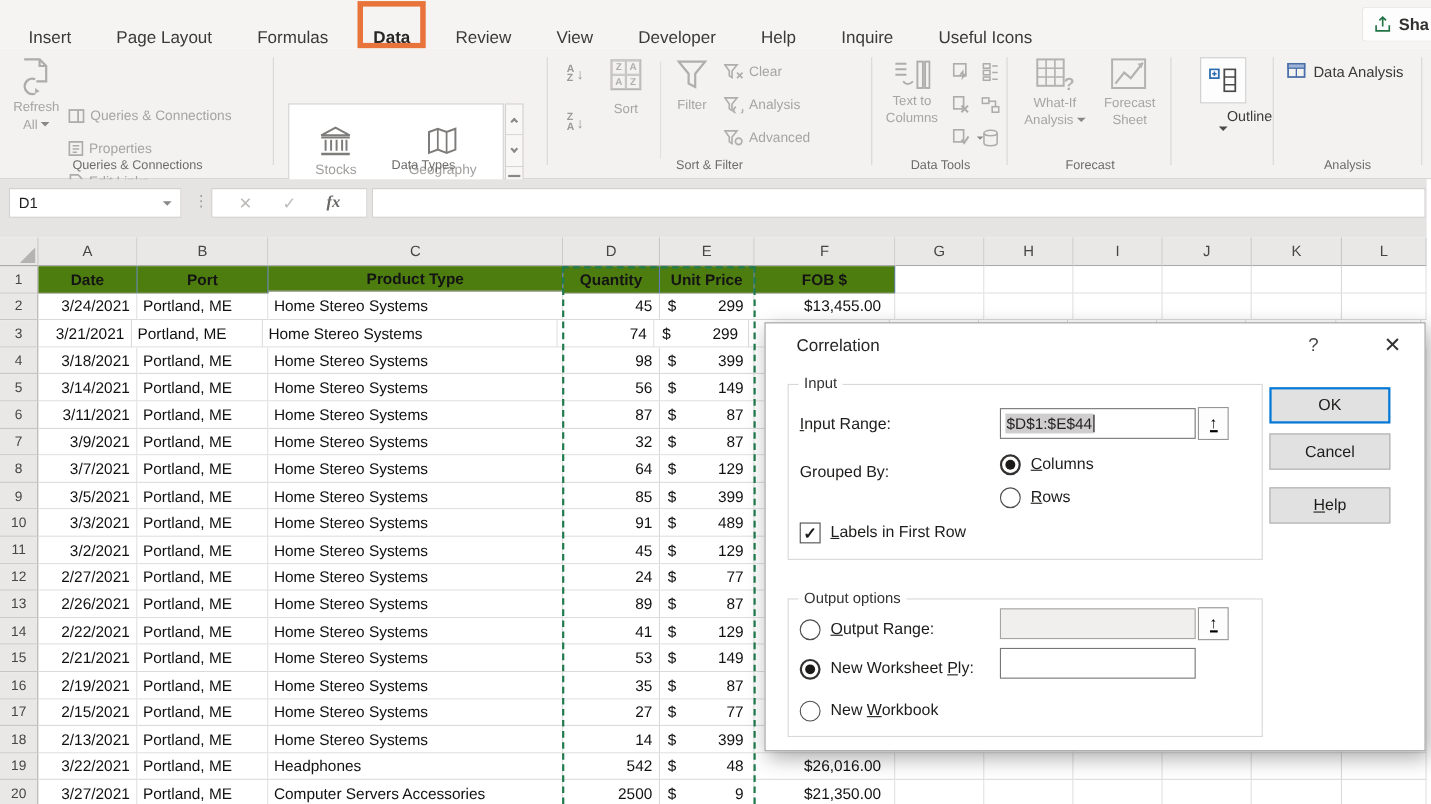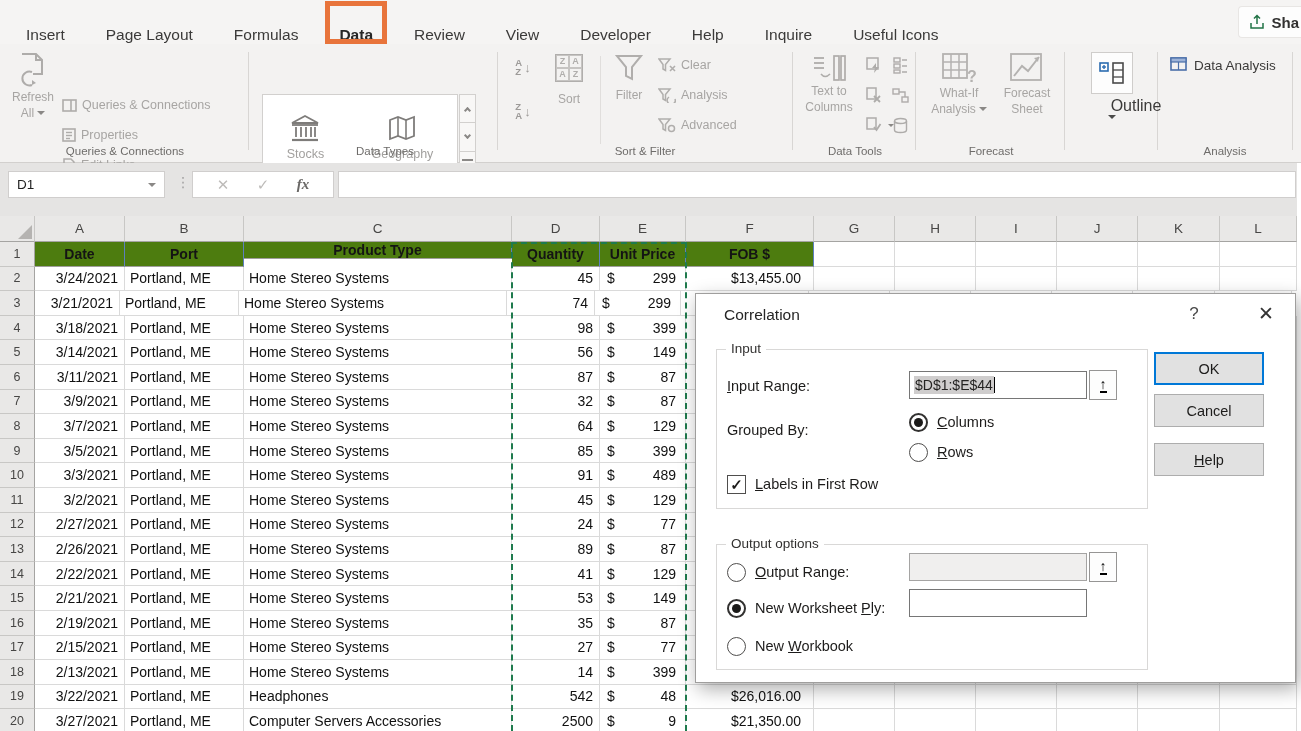--- a/index.html
+++ b/index.html
@@ -360,21 +360,21 @@
     <span style="width:42px;height:42px;background:#fdfdfd;border:1px solid #cfcdcb;display:flex;align-items:center;justify-content:center;">
       <svg width="26" height="22" viewBox="0 0 26 22">
         <rect x="1" y="1" width="8" height="8" fill="none" stroke="#2b6cb0" stroke-width="1.6"></rect>
         <line x1="3" y1="5" x2="7" y2="5" stroke="#2b6cb0" stroke-width="1.4"></line>
         <line x1="5" y1="3" x2="5" y2="7" stroke="#2b6cb0" stroke-width="1.4"></line>
         <rect x="14" y="1" width="10" height="20" fill="none" stroke="#4a4a4a" stroke-width="1.6"></rect>
         <line x1="14" y1="8" x2="24" y2="8" stroke="#4a4a4a" stroke-width="1.3"></line>
         <line x1="14" y1="15" x2="24" y2="15" stroke="#4a4a4a" stroke-width="1.3"></line>
       </svg>
     </span>
-    <span class="blabel en" style="font-size:16px;margin-top:3px;margin-left:48px;">Outline</span>
+    <span class="blabel en" style="font-size:13px;margin-top:3px;margin-left:48px;">Outline</span>
     <span class="caret-dn dark"></span>
   </div>
 
   <div class="smallrow" style="left:1170px; top:10px;">
     <svg width="19" height="16" viewBox="0 0 19 16">
       <rect x="1" y="1" width="15" height="12" fill="none" stroke="#4a6ea9" stroke-width="1.6"></rect>
       <rect x="1" y="1" width="15" height="4" fill="#9db3d8" stroke="#4a6ea9" stroke-width="1.2"></rect>
       <line x1="8.5" y1="5" x2="8.5" y2="13" stroke="#4a6ea9" stroke-width="1.2"></line>
     </svg>
     <span class="slabel en" style="font-size:13.5px;">Data Analysis</span>
@@ -412,21 +412,21 @@
       <div class="colhead" style="width: 81px; height: 26px; flex: 0 0 auto;">H</div>
       <div class="colhead" style="width: 81px; height: 26px; flex: 0 0 auto;">I</div>
       <div class="colhead" style="width: 81px; height: 26px; flex: 0 0 auto;">J</div>
       <div class="colhead" style="width: 82px; height: 26px; flex: 0 0 auto;">K</div>
       <div class="colhead" style="width: 77px; height: 26px; flex: 0 0 auto;">L</div>
     </div>
     <div class="grow">
       <div class="rowhead" style="width: 35px; height: 24.6px; flex: 0 0 auto;">1</div>
       <div class="cell hdr1" style="width: 90px; height: 24.6px; flex: 0 0 auto;">Date</div>
       <div class="cell hdr1" style="width: 119px; height: 24.6px; flex: 0 0 auto;">Port</div>
-      <div class="cell hdr1" style="width: 268px; height: 17px; flex: 0 0 auto;">Product Type</div>
+      <div class="cell hdr1" style="width: 268px; height: 23px; flex: 0 0 auto;">Product Type</div>
       <div class="cell hdr1" style="width: 88px; height: 24.6px; flex: 0 0 auto;">Quantity</div>
       <div class="cell hdr1" style="width: 86px; height: 24.6px; flex: 0 0 auto;">Unit Price</div>
       <div class="cell hdr1" style="width: 128px; height: 24.6px; flex: 0 0 auto;">FOB $</div>
       <div class="cell" style="width: 81px; height: 24.6px; flex: 0 0 auto;"></div>
       <div class="cell" style="width: 81px; height: 24.6px; flex: 0 0 auto;"></div>
       <div class="cell" style="width: 81px; height: 24.6px; flex: 0 0 auto;"></div>
       <div class="cell" style="width: 81px; height: 24.6px; flex: 0 0 auto;"></div>
       <div class="cell" style="width: 82px; height: 24.6px; flex: 0 0 auto;"></div>
       <div class="cell" style="width: 77px; height: 24.6px; flex: 0 0 auto;"></div>
     </div>

